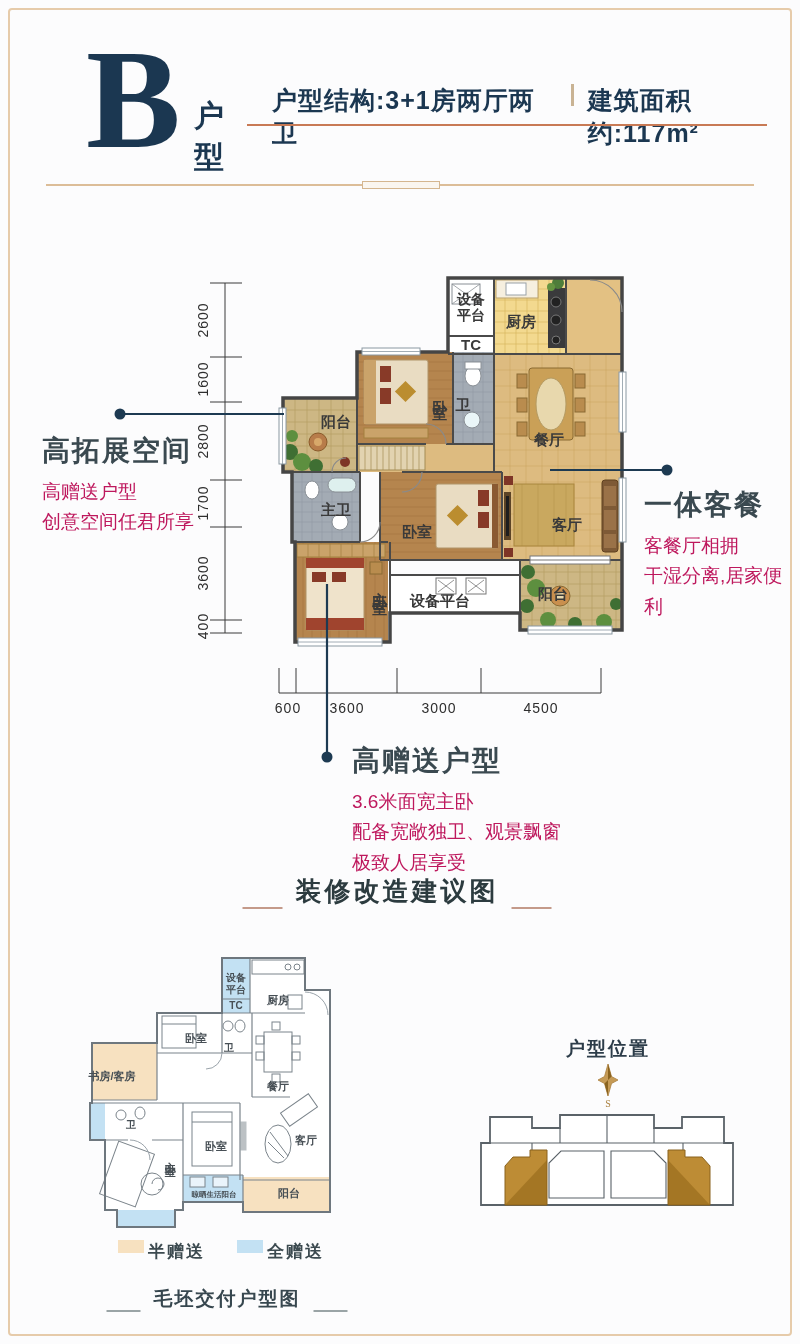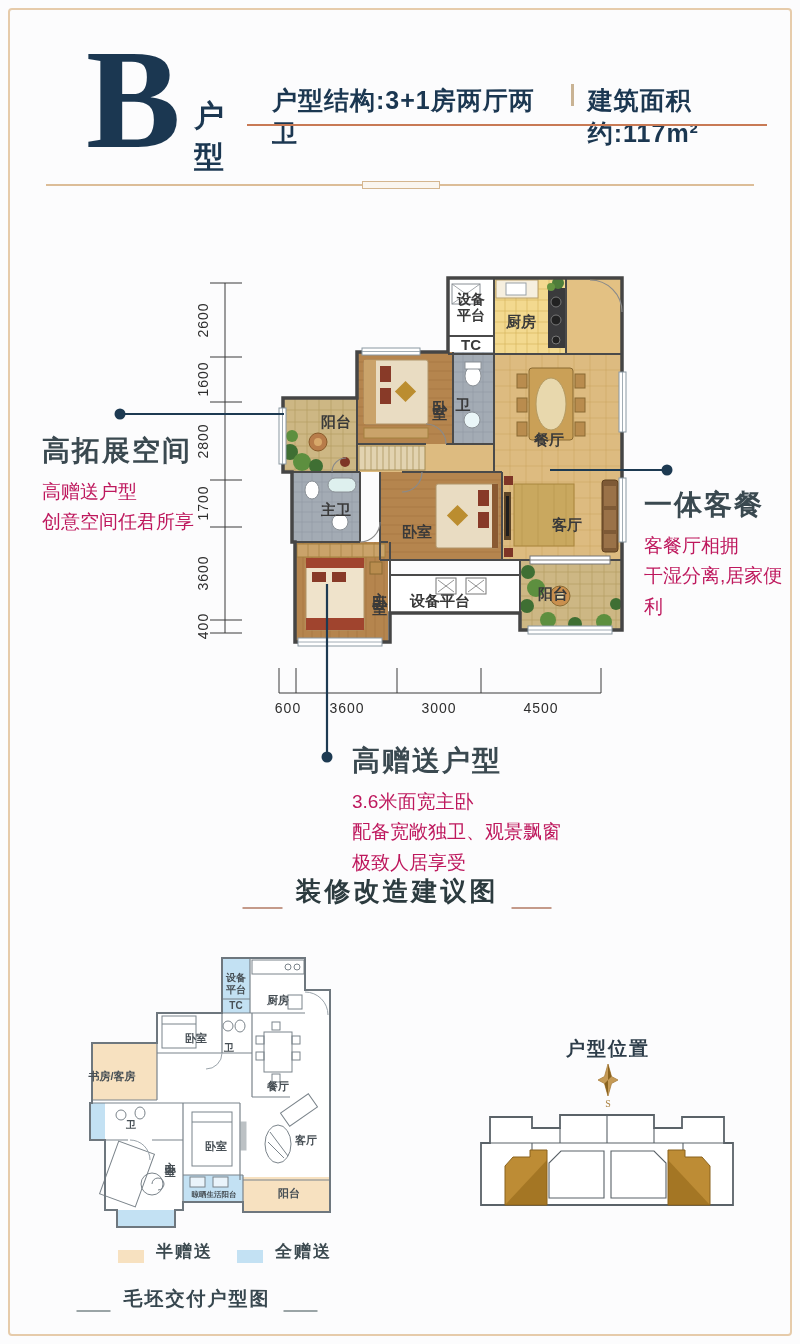--- a/index.html
+++ b/index.html
@@ -24,21 +24,21 @@
   .dimv{position:absolute;transform:translate(-50%,-50%) rotate(-90deg);font-size:14px;color:#2e2e2e;letter-spacing:1px}
   .dimh{position:absolute;transform:translate(-50%,-50%);font-size:14px;color:#2e2e2e;letter-spacing:1px}
   .c-title{font-size:28px;font-weight:700;color:#3a4950;letter-spacing:2px}
   .c-desc{font-size:19px;color:#be185d;line-height:1.6;white-space:pre-line;margin-top:7px}
   .sec{display:flex;align-items:flex-end;gap:13px}
   .sec-t{font-size:26px;font-weight:700;color:#2c3b3f;letter-spacing:3px}
   .dash{width:40px;border-top:2px solid #c49a8a}
   .foot-t{font-size:19px;font-weight:700;color:#37474f;letter-spacing:2px}
   .dash2{width:34px;border-top:2px solid #9aa4a6}
   .loc-t{font-size:19px;font-weight:700;color:#2c3c49;letter-spacing:2px}
-  .legend{display:flex;align-items:flex-end;gap:12px}
+  .legend{display:flex;align-items:flex-start;gap:4px}
   .sw{width:26px;height:13px;display:inline-block}
   .lg-label{font-size:17px;font-weight:700;color:#3c4a50;letter-spacing:2px}
   .compass-s{font-size:10px;color:#a97f3e;font-family:"Liberation Serif","DejaVu Serif",serif}
 </style>
 </head>
 <body>
 
 <div class="page">
   <div class="frame"></div>
 
@@ -344,21 +344,21 @@
 
   <div class="abs legend" style="left:118px;top:1240px">
     <span class="sw" style="background:#f7e1c0"></span>
     <span class="lg-label">半赠送</span>
   </div>
   <div class="abs legend" style="left:237px;top:1240px">
     <span class="sw" style="background:#c3e1f3"></span>
     <span class="lg-label">全赠送</span>
   </div>
 
-  <div class="abs sec" style="left:197px;top:1286px;transform:translateX(-50%);">
+  <div class="abs sec" style="left:227px;top:1286px;transform:translateX(-50%);">
     <span class="dash2"></span>
     <span class="foot-t">毛坯交付户型图</span>
     <span class="dash2"></span>
   </div>
 
   <div class="abs loc-t" style="left:608px;top:1036px;transform:translateX(-50%)">户型位置</div>
   <div class="abs compass-s" style="left:608px;top:1098px;transform:translateX(-50%)">S</div>
 </div>
 
 </body></html>

